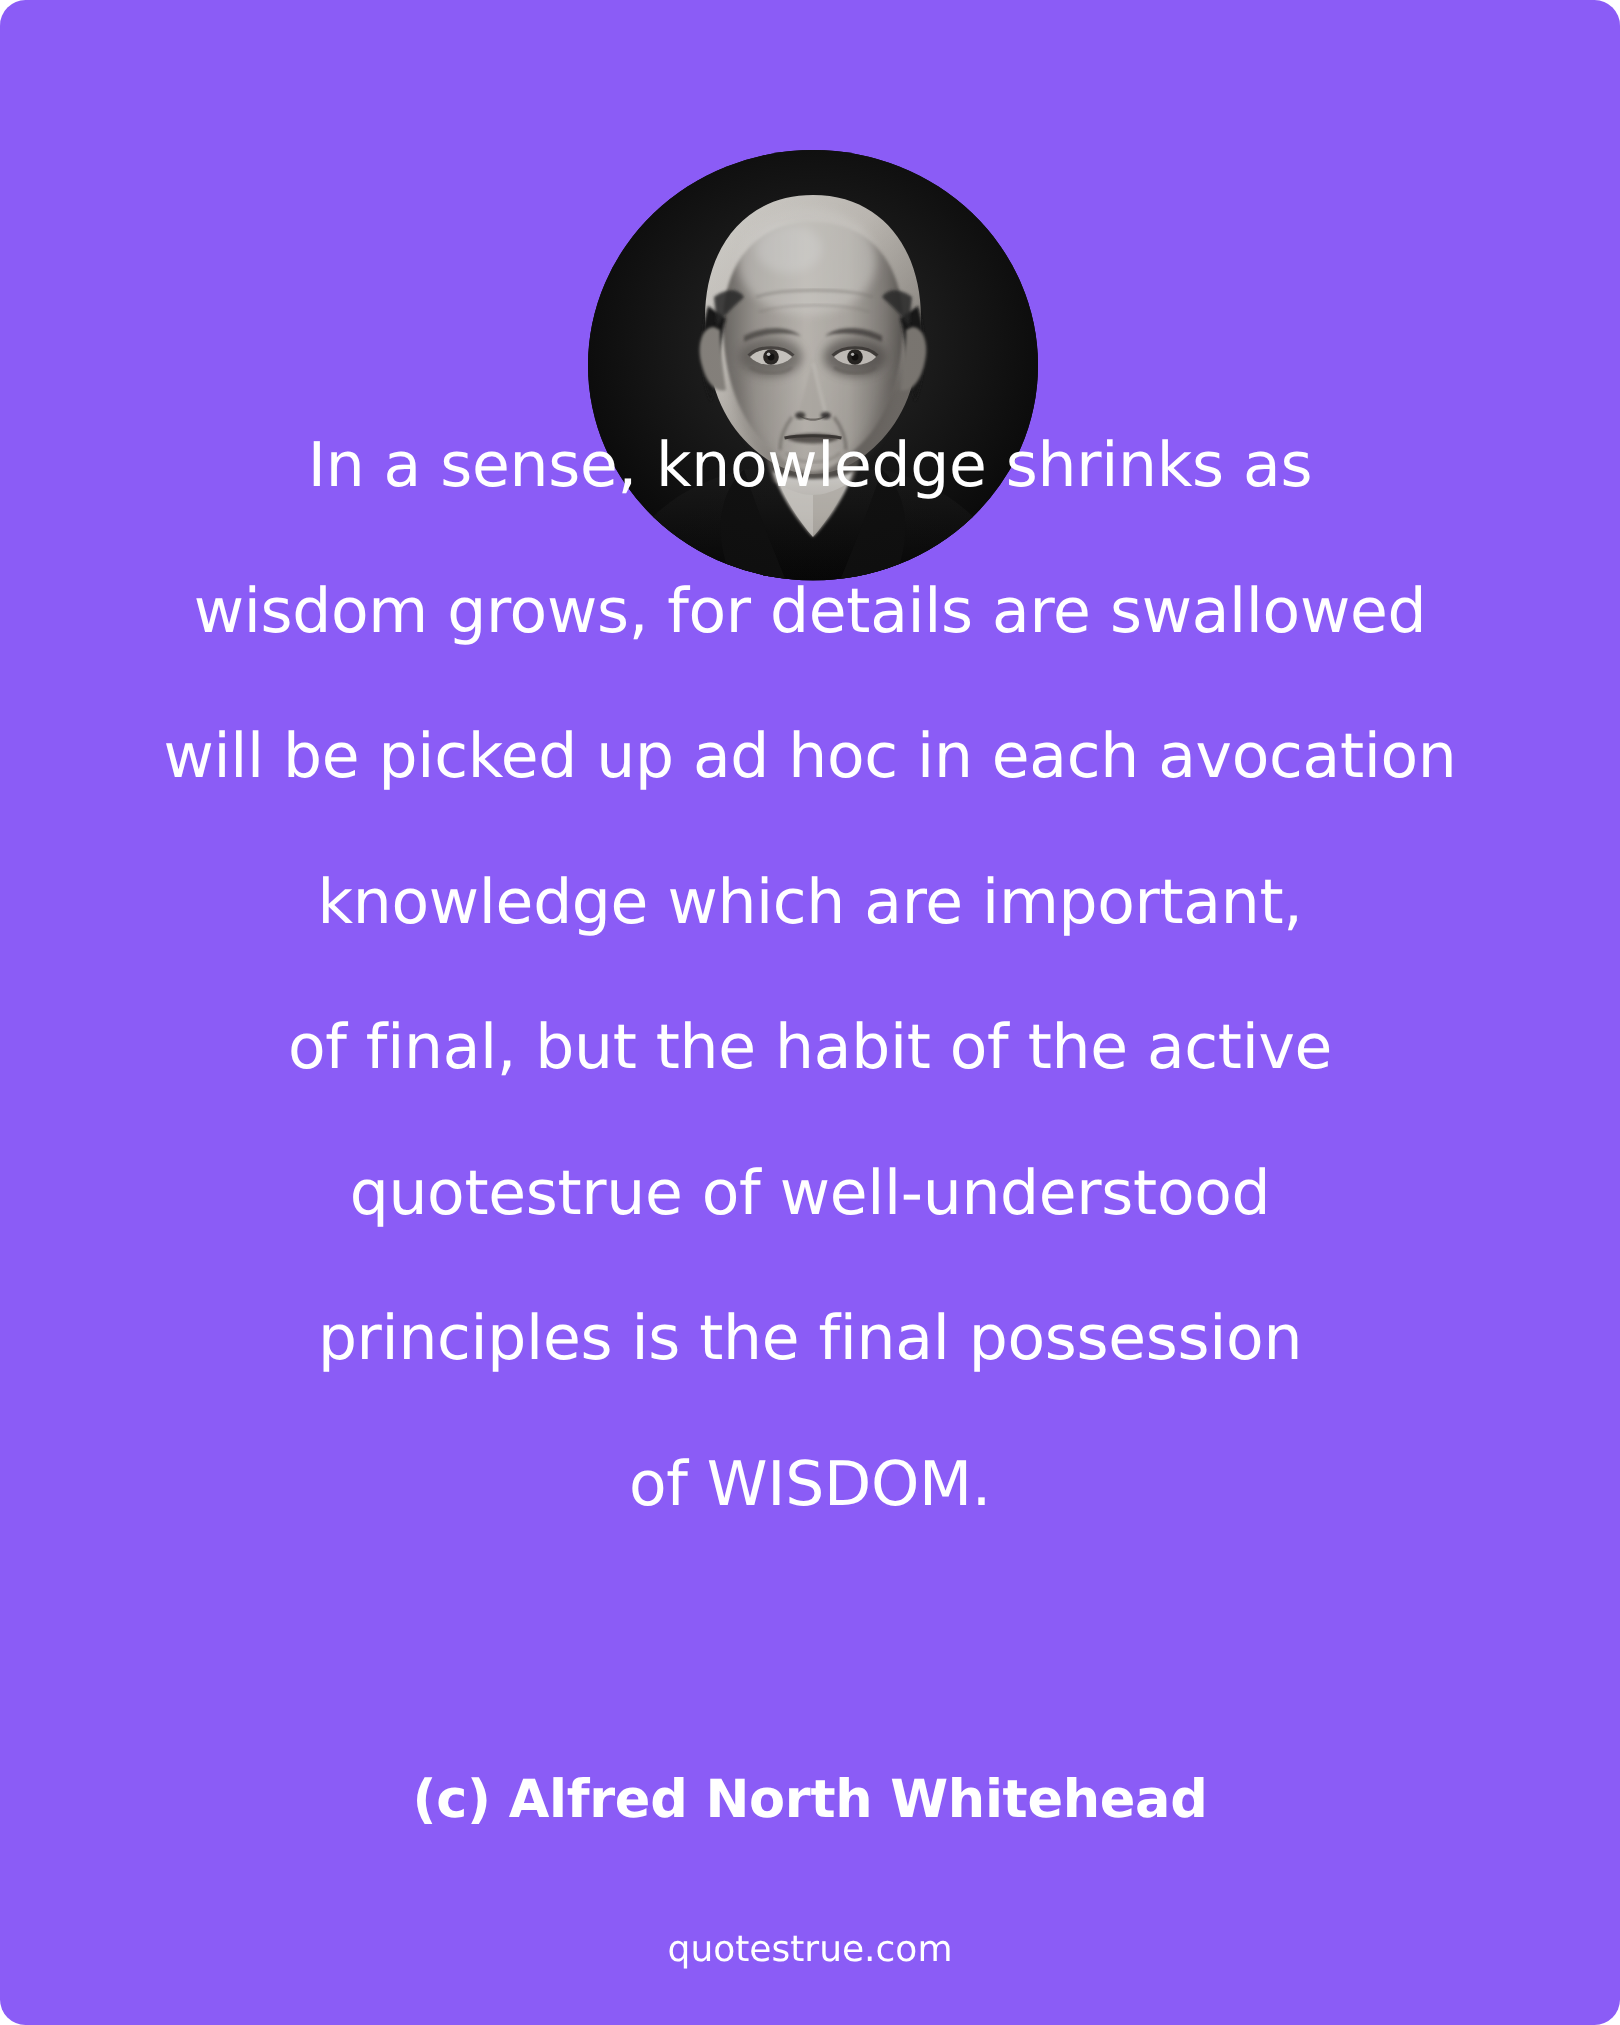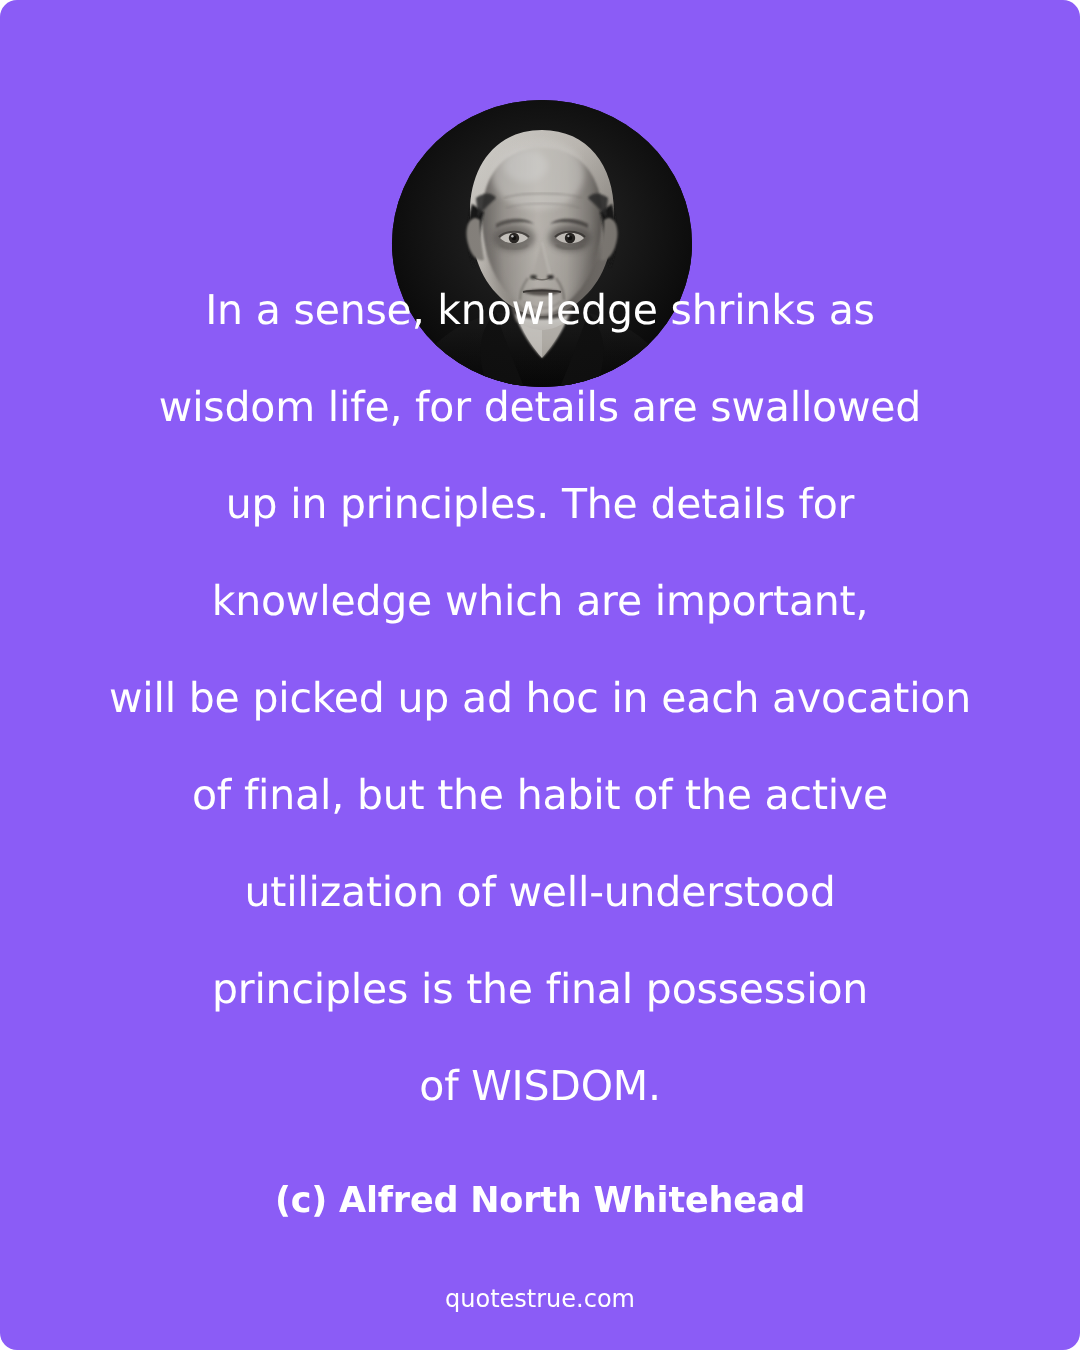--- a/index.html
+++ b/index.html
@@ -219,26 +219,25 @@
       <path d="M 98 150 C 100 176 112 198 128 210" stroke="#7a7570" stroke-width="7" fill="none" opacity="0.28" filter="url(#softenMore)"></path>
       <path d="M 202 150 C 200 176 188 198 172 210" stroke="#6d6863" stroke-width="8" fill="none" opacity="0.34" filter="url(#softenMore)"></path>
 
       <ellipse cx="150" cy="143" rx="150" ry="144" fill="none"></ellipse>
       <rect x="0" y="0" width="300" height="287" fill="url(#bgVignette)" opacity="0.18"></rect>
     </svg>
   </div>
 
   <div id="quote-text">
     <span class="qline">In a sense, knowledge shrinks as</span>
-    <span class="qline">wisdom life, for details are swallowed</span>
-    <span class="qline">up in principles. The details for</span>
+    <span class="qline">wisdom grows, for details are swallowed</span>
+    <span class="qline">will be picked up ad hoc in each avocation</span>
     <span class="qline">knowledge which are important,</span>
-    <span class="qline">will be picked up ad hoc in each avocation</span>
     <span class="qline">of final, but the habit of the active</span>
-    <span class="qline">utilization of well-understood</span>
+    <span class="qline">quotestrue of well-understood</span>
     <span class="qline">principles is the final possession</span>
     <span class="qline">of WISDOM.</span>
   </div>
 
   <div id="attribution">(c) Alfred North Whitehead</div>
 
   <div id="site-footer">quotestrue.com</div>
 
 </div>
 

